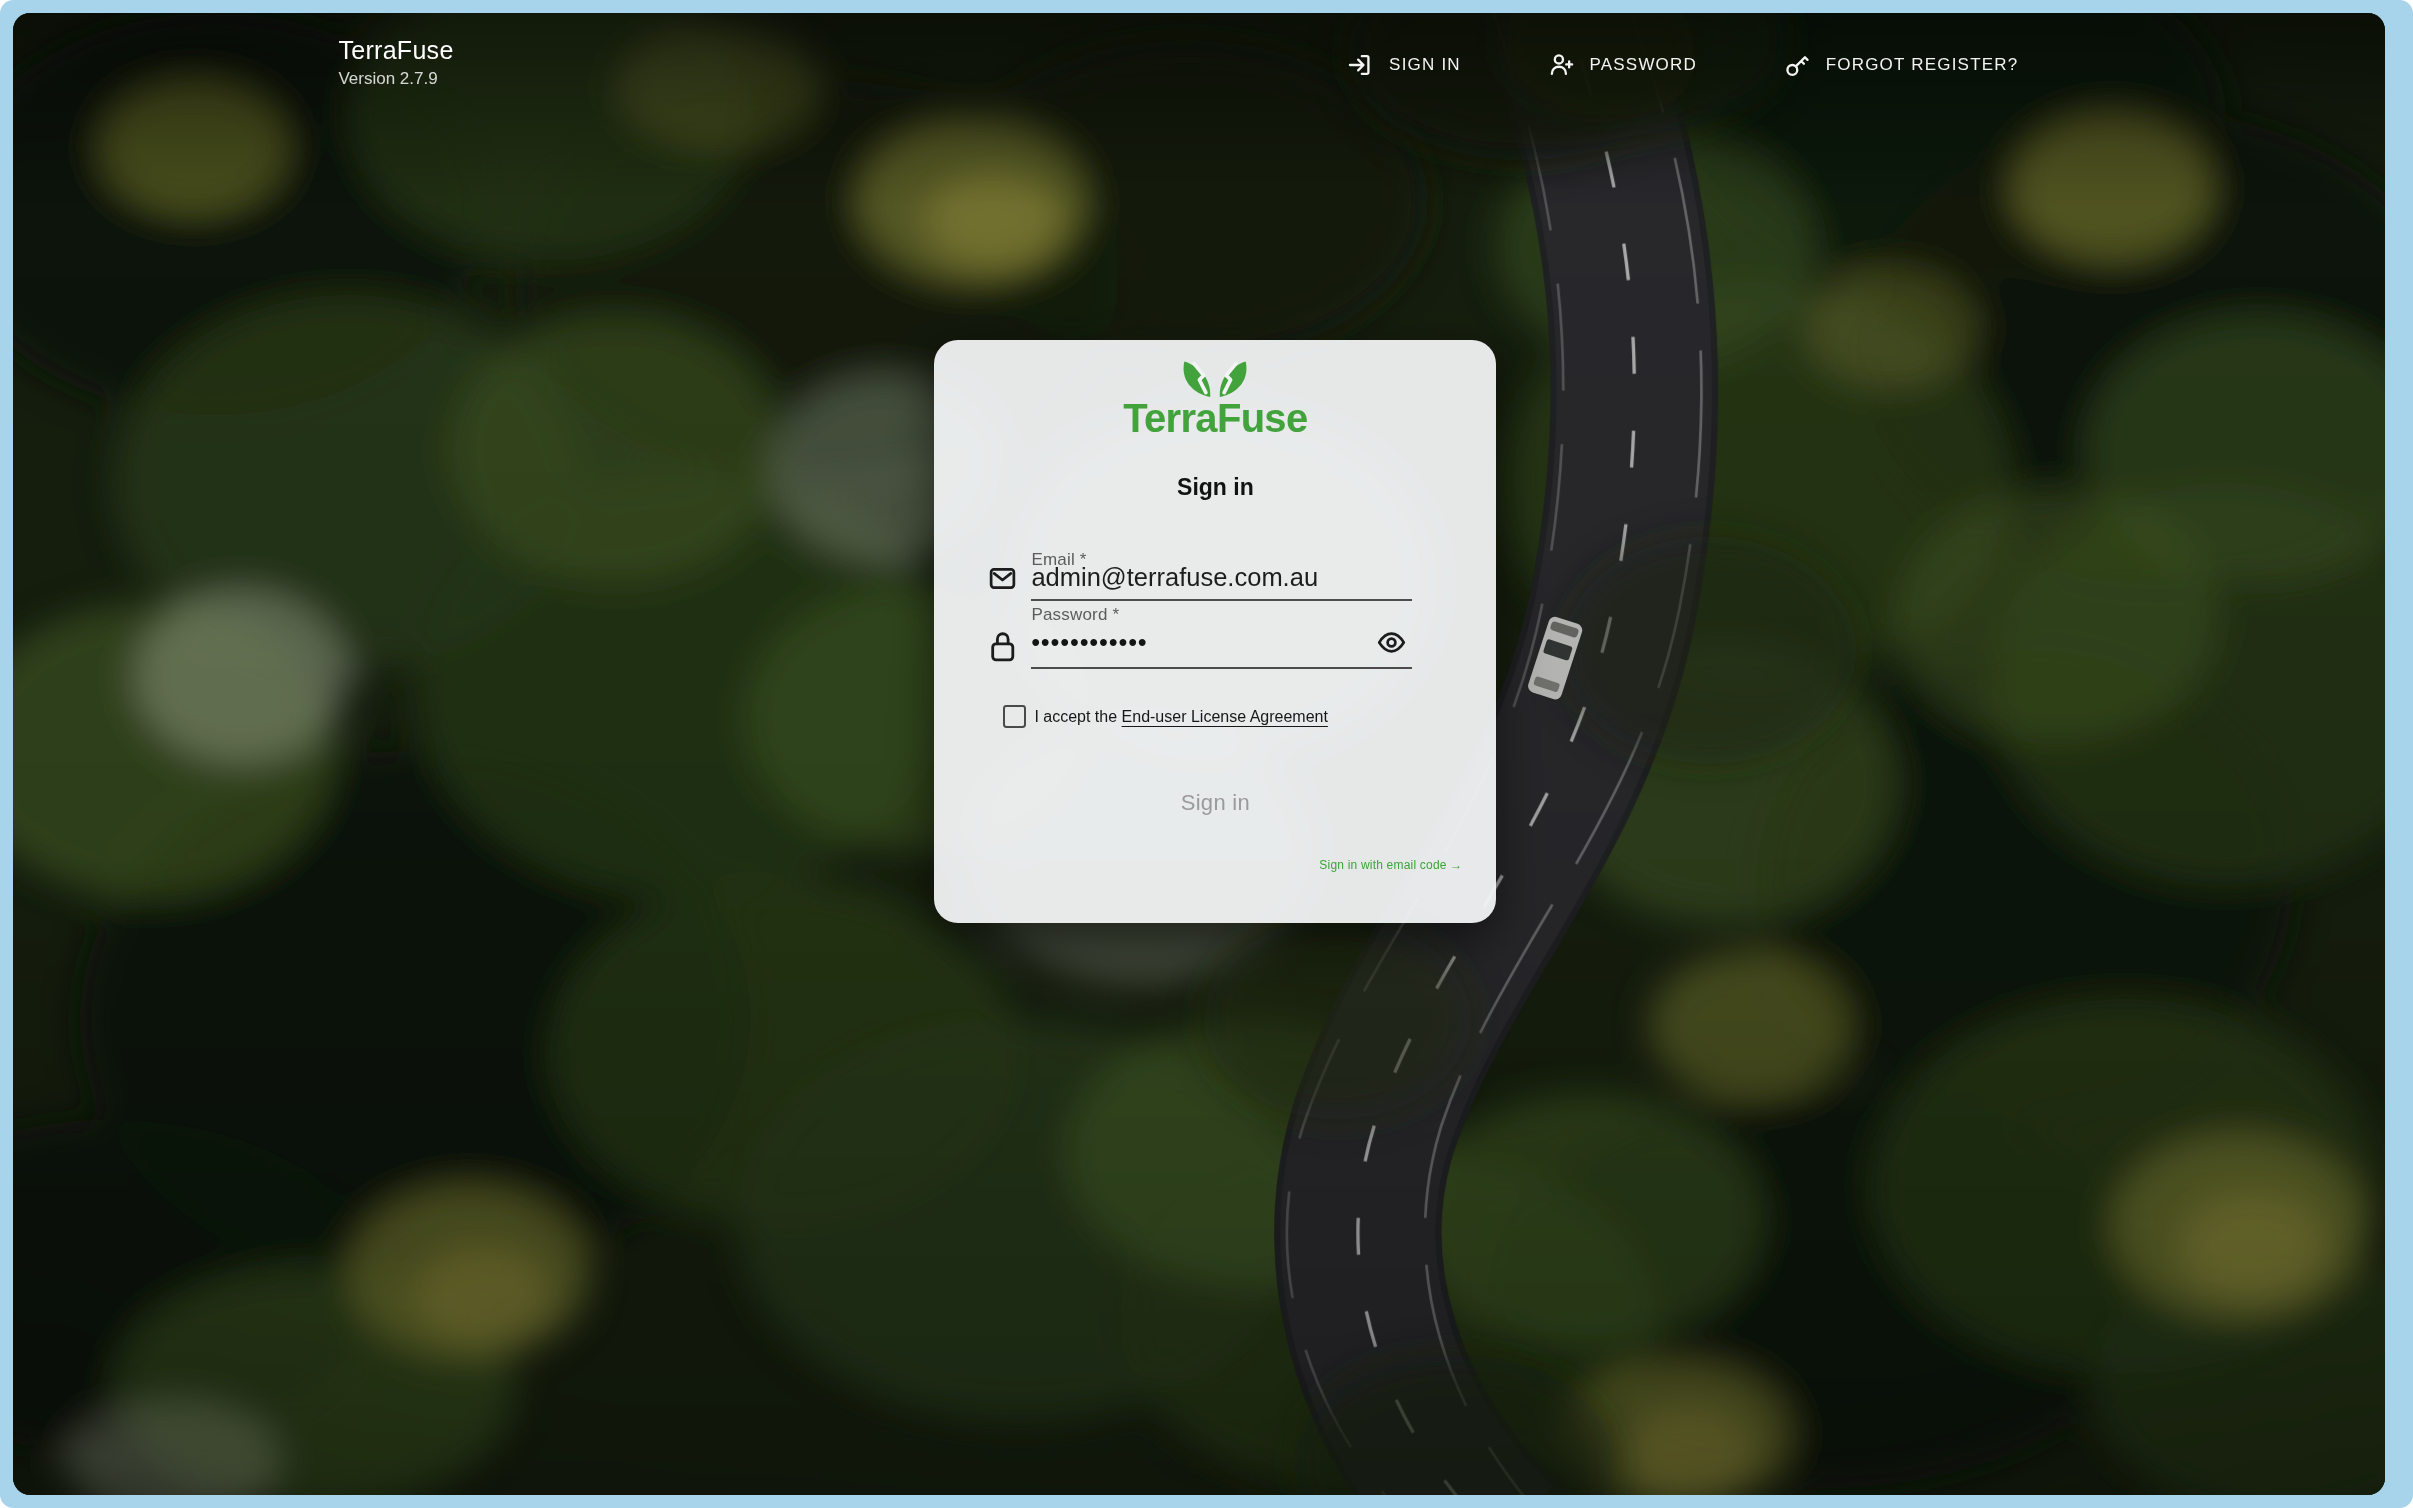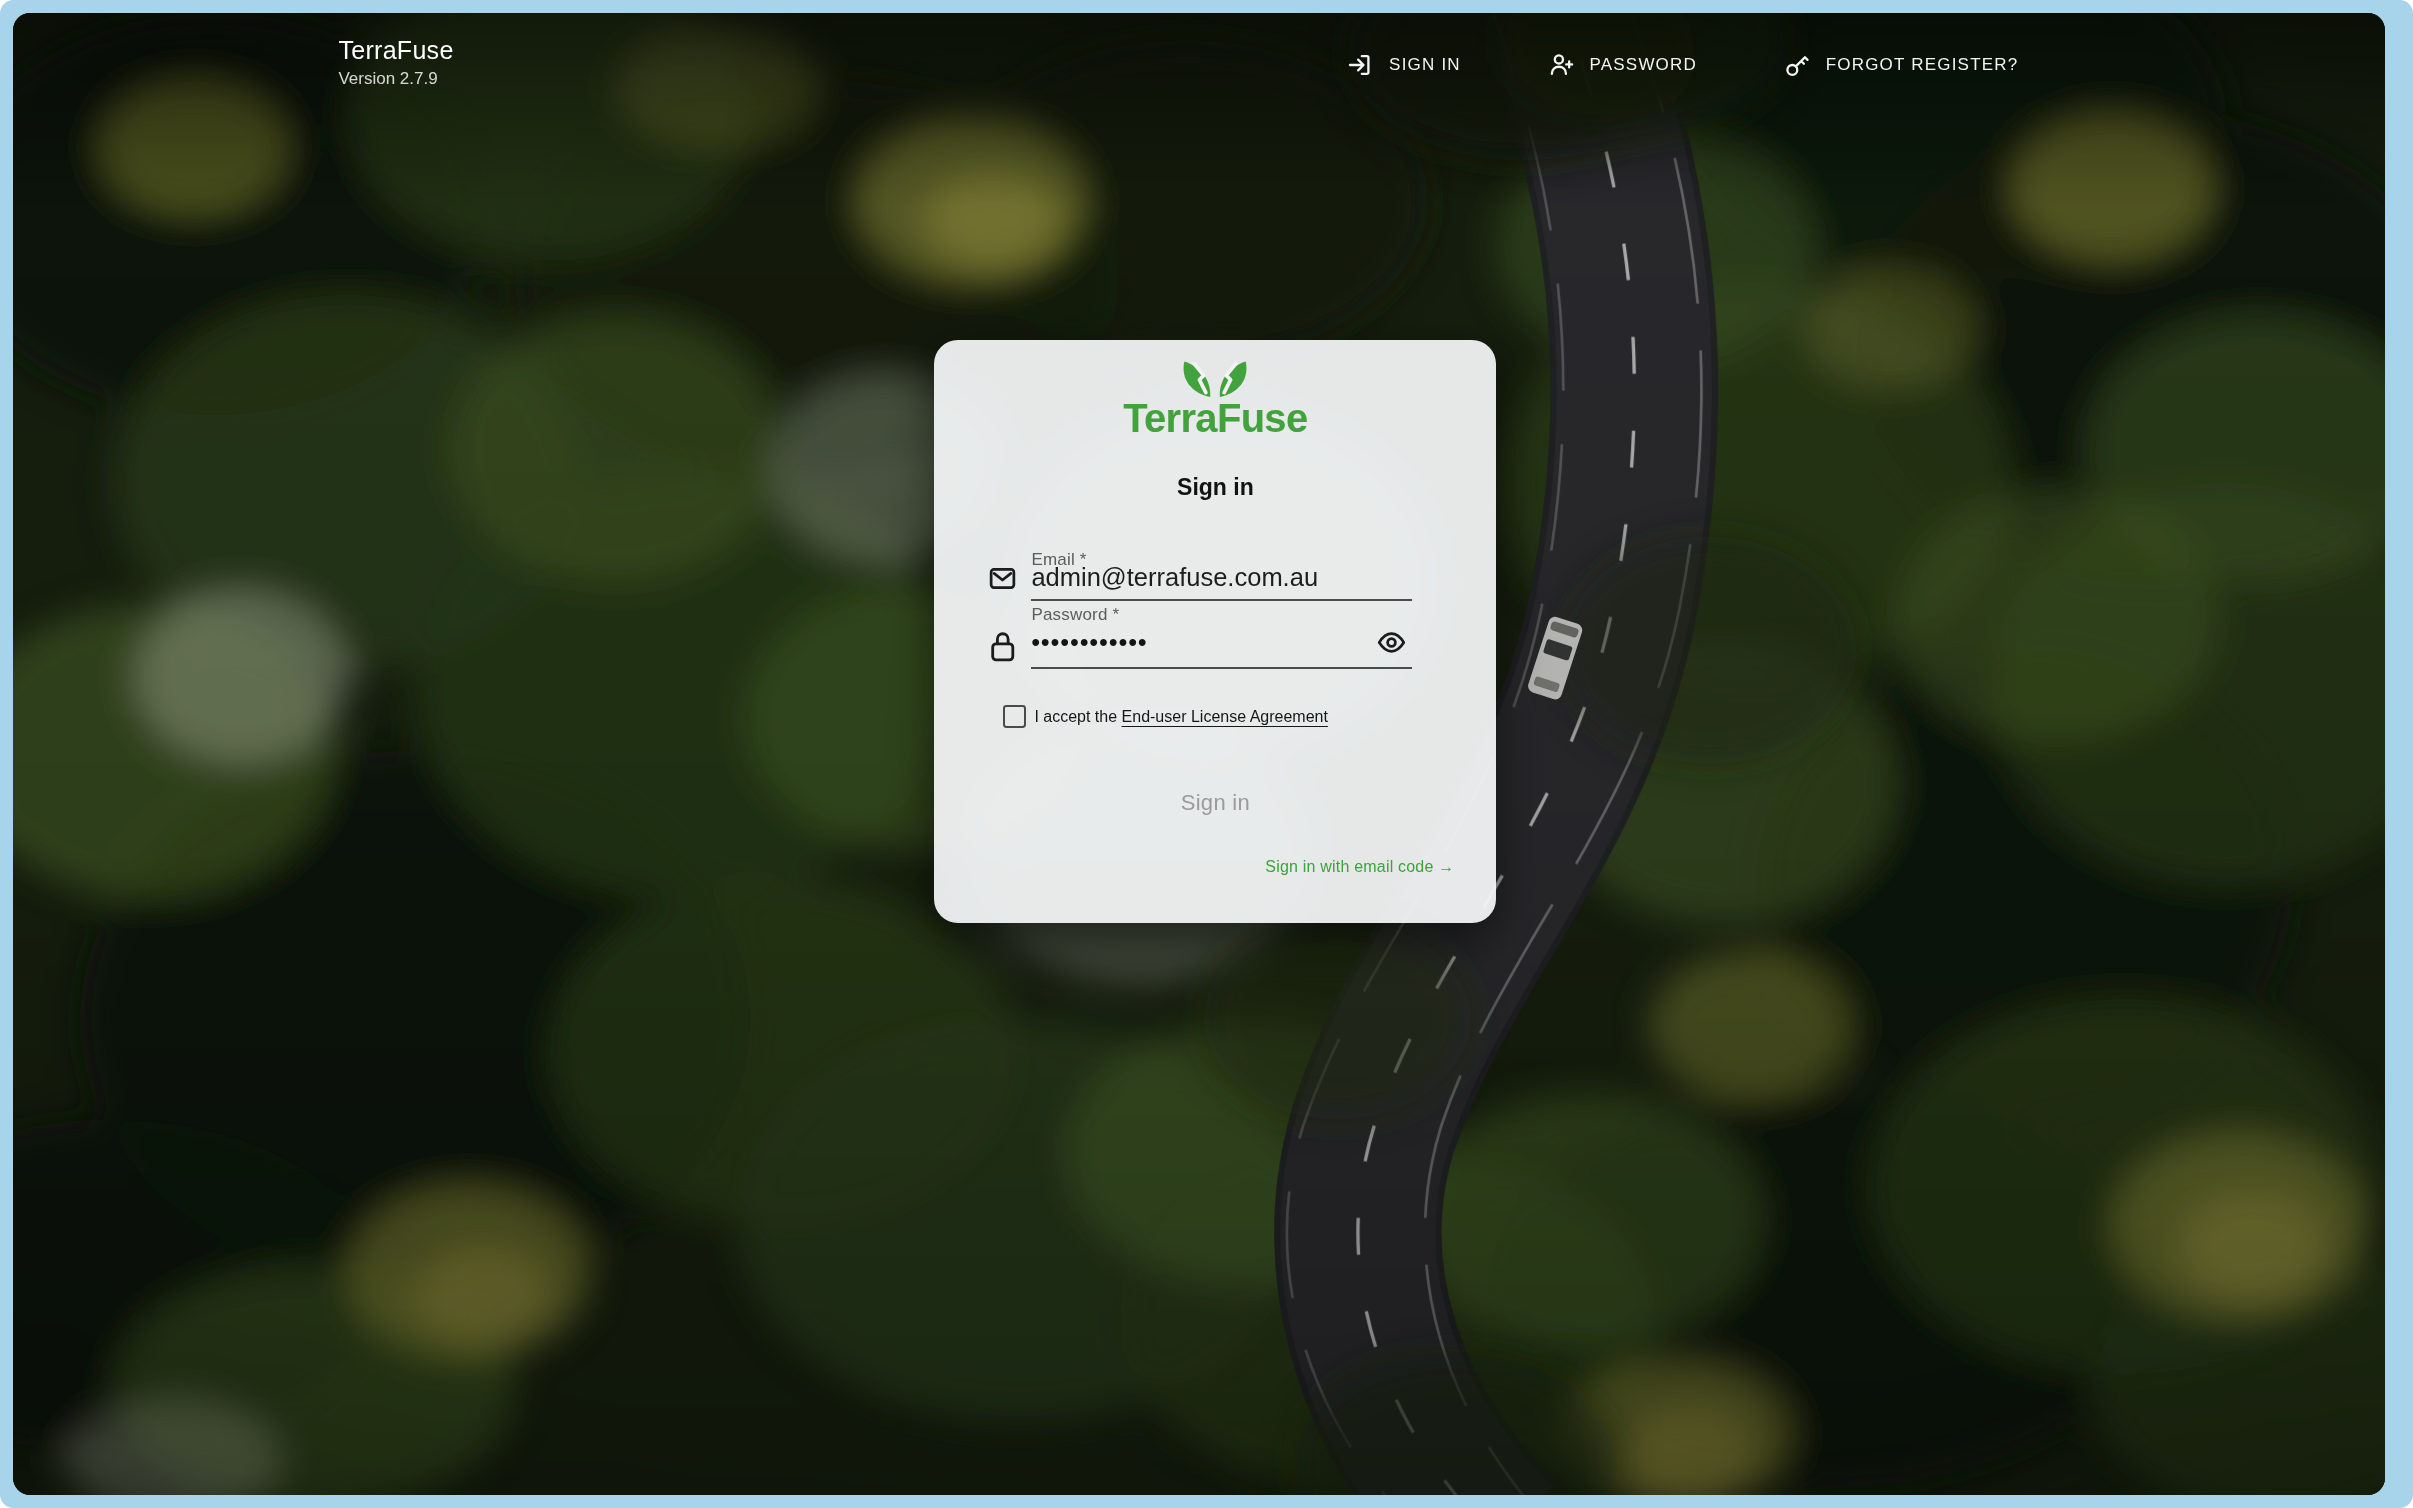--- a/index.html
+++ b/index.html
@@ -60,21 +60,21 @@
 
   .eula-checkbox{position:absolute;left:69px;top:365px;width:23px;height:23px;
                  border:2px solid #4a4a4a;border-radius:3.4px;background:transparent;cursor:pointer;}
   .eula-text{position:absolute;left:100px;top:364px;font-size:16px;line-height:25.5px;color:#171717;}
   .eula-link{color:#171717;text-decoration:underline;text-decoration-thickness:1.3px;
              text-underline-offset:4px;cursor:pointer;}
 
   .submit{position:absolute;left:0;top:449px;width:100%;text-align:center;border:none;
           background:transparent;font-family:inherit;font-size:22px;font-weight:500;
           color:#9b9b9b;letter-spacing:0.3px;}
-  .email-code{position:absolute;right:42px;top:518px;font-size:16px;font-weight:500;
+  .email-code{position:absolute;right:34px;top:518px;font-size:12px;font-weight:500;
               color:#3da33c;text-decoration:none;cursor:pointer;letter-spacing:0.2px;}
 </style>
 </head>
 <body>
 
 <div class="frame">
   <div class="scene">
 
     <svg class="bg-svg" viewBox="0 0 3560 2210" aria-hidden="true">
       <defs>

